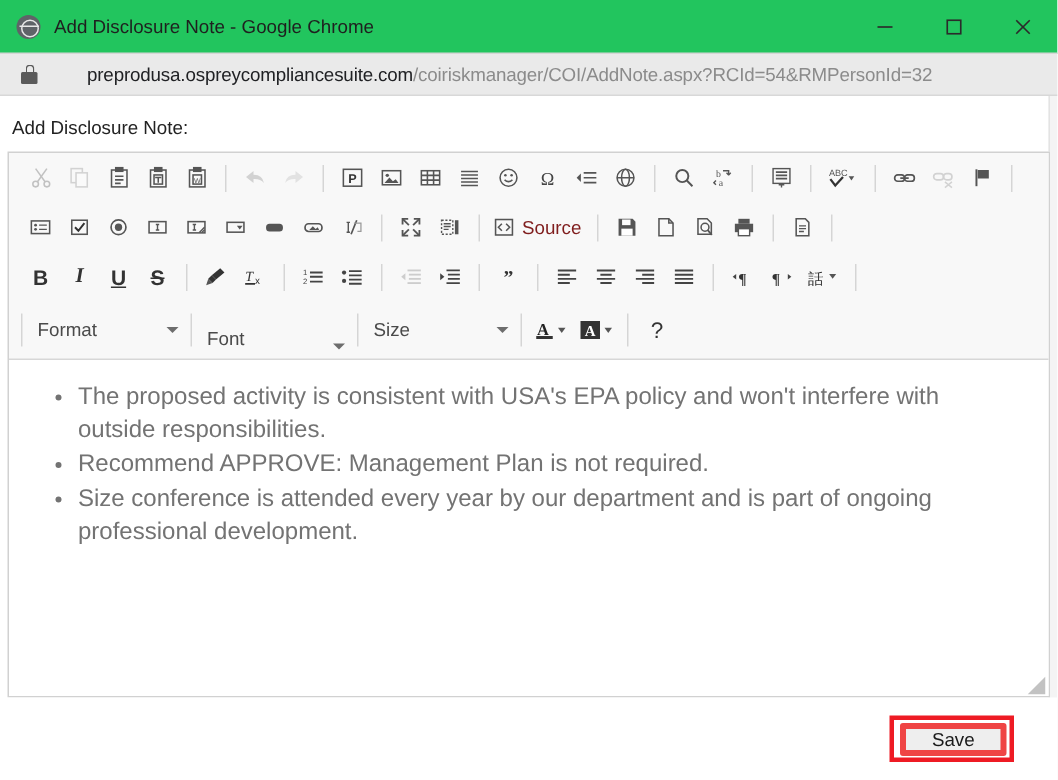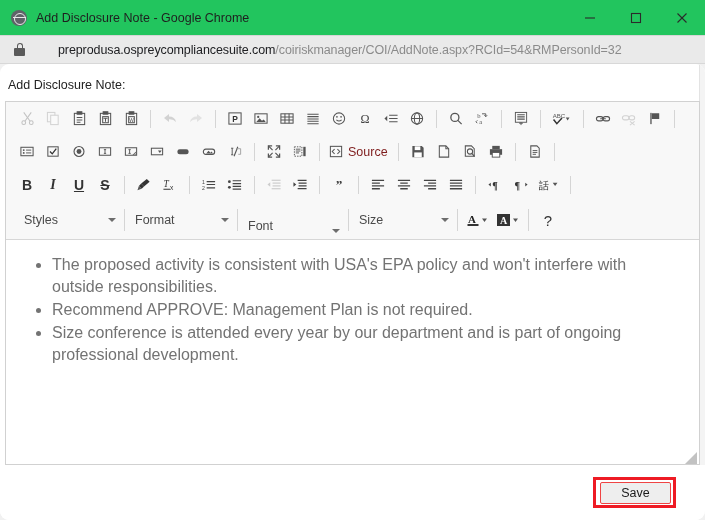--- a/index.html
+++ b/index.html
@@ -88,21 +88,21 @@
     white-space: nowrap; letter-spacing: -0.1px;
   }
   .url-text .host { color: #202124; }
 
   
   .page {
     flex: 1; background: #ffffff;
     padding: 0 0 0 0;
     position: relative;
     overflow: hidden;
-    display: flex; flex-direction: column; border-radius: 9px;
+    display: flex; flex-direction: column;
   }
   .page-label {
     font-size: 12.5px; color: #222;
     margin: 14px 0 9px 8px;
   }
 
   
   .editor {
     margin: 0 5px 0 5px;
     border: 1px solid #d1d1d1;
@@ -220,21 +220,21 @@
     width: 83px; height: 31px;
     border: 3px solid #ee1b24;
     background: transparent;
     pointer-events: none;
   }
   .save-btn {
     position: absolute;
     right: 34px; top: 17px;
     width: 71px; height: 22px;
     background: #eeeeee;
-    border: 1px solid #ef4444;
+    border: 4px solid #ef4444;
     border-radius: 2px;
     font-size: 12.5px;
     color: #1a1a1a;
     display: flex; align-items: center; justify-content: center;
     cursor: default;
     font-family: "Liberation Sans", sans-serif;
   }
 
   
   .page-scrollbar {
@@ -777,24 +777,20 @@
           <div class="tool wide">
             <svg width="24" height="15" viewBox="0 0 24 16">
                 <text x="1" y="13" font-size="11" fill="#333" font-family="sans-serif">話</text>
                 <path d="M16 6 L21 6 L18.5 9.5 Z" fill="#555"></path>
               </svg>
           </div>
           <div class="sep"></div>
         </div>
 
         <div class="trow r4">
-          <div class="combo styles">
-            <span class="lbl">Styles</span>
-            <span class="arrow"></span>
-          </div>
           <div class="sepv"></div>
           <div class="combo format">
             <span class="lbl">Format</span>
             <span class="arrow"></span>
           </div>
           <div class="sepv"></div>
           <div class="combo font">
             <span class="lbl">Font</span>
             <span class="arrow"></span>
           </div>

